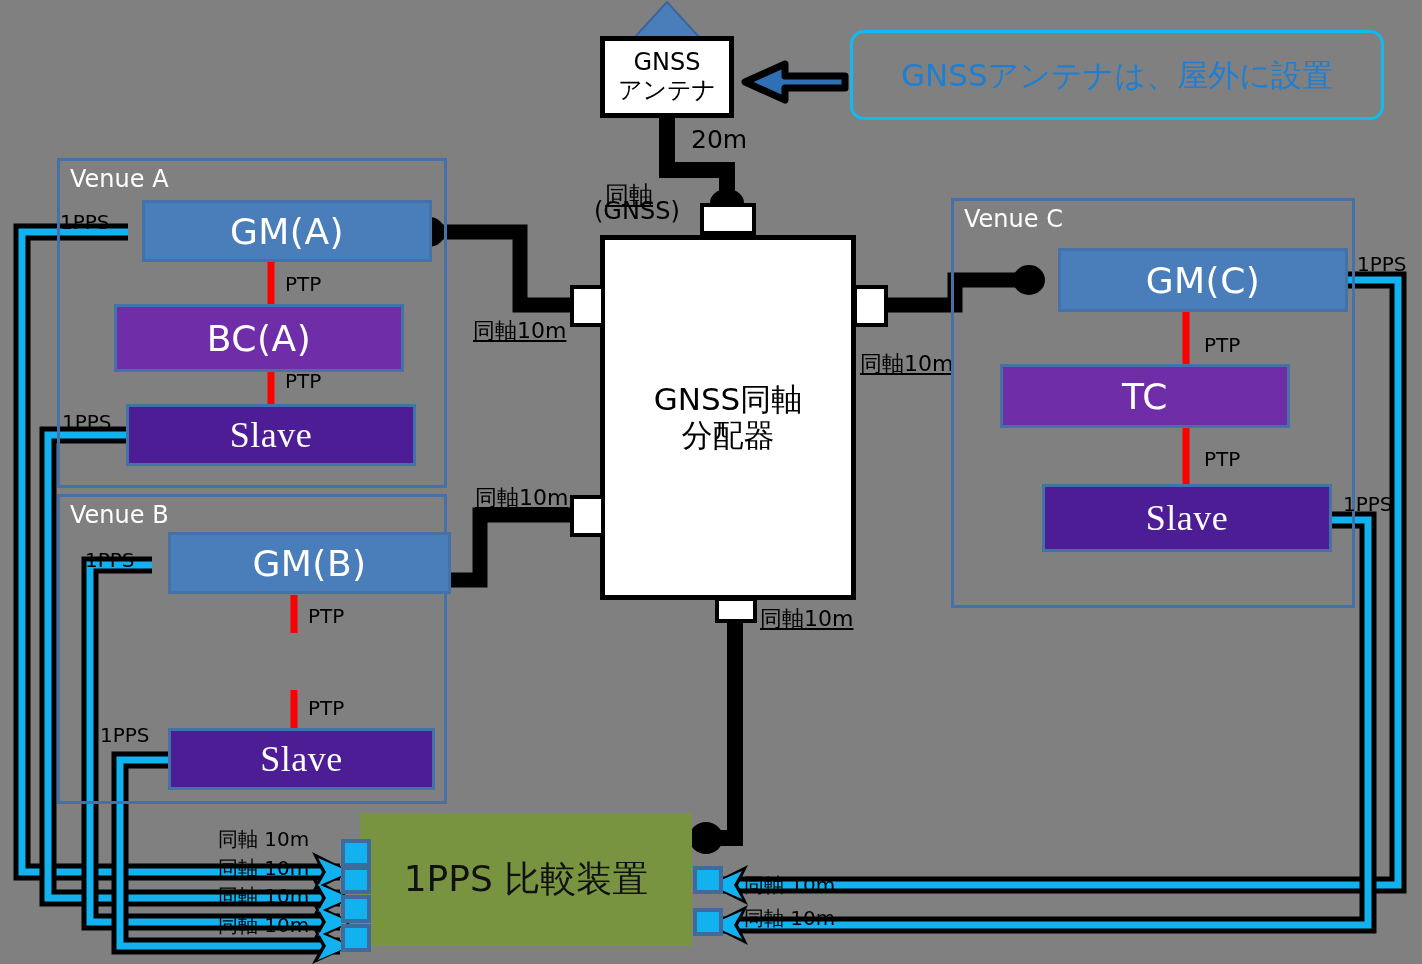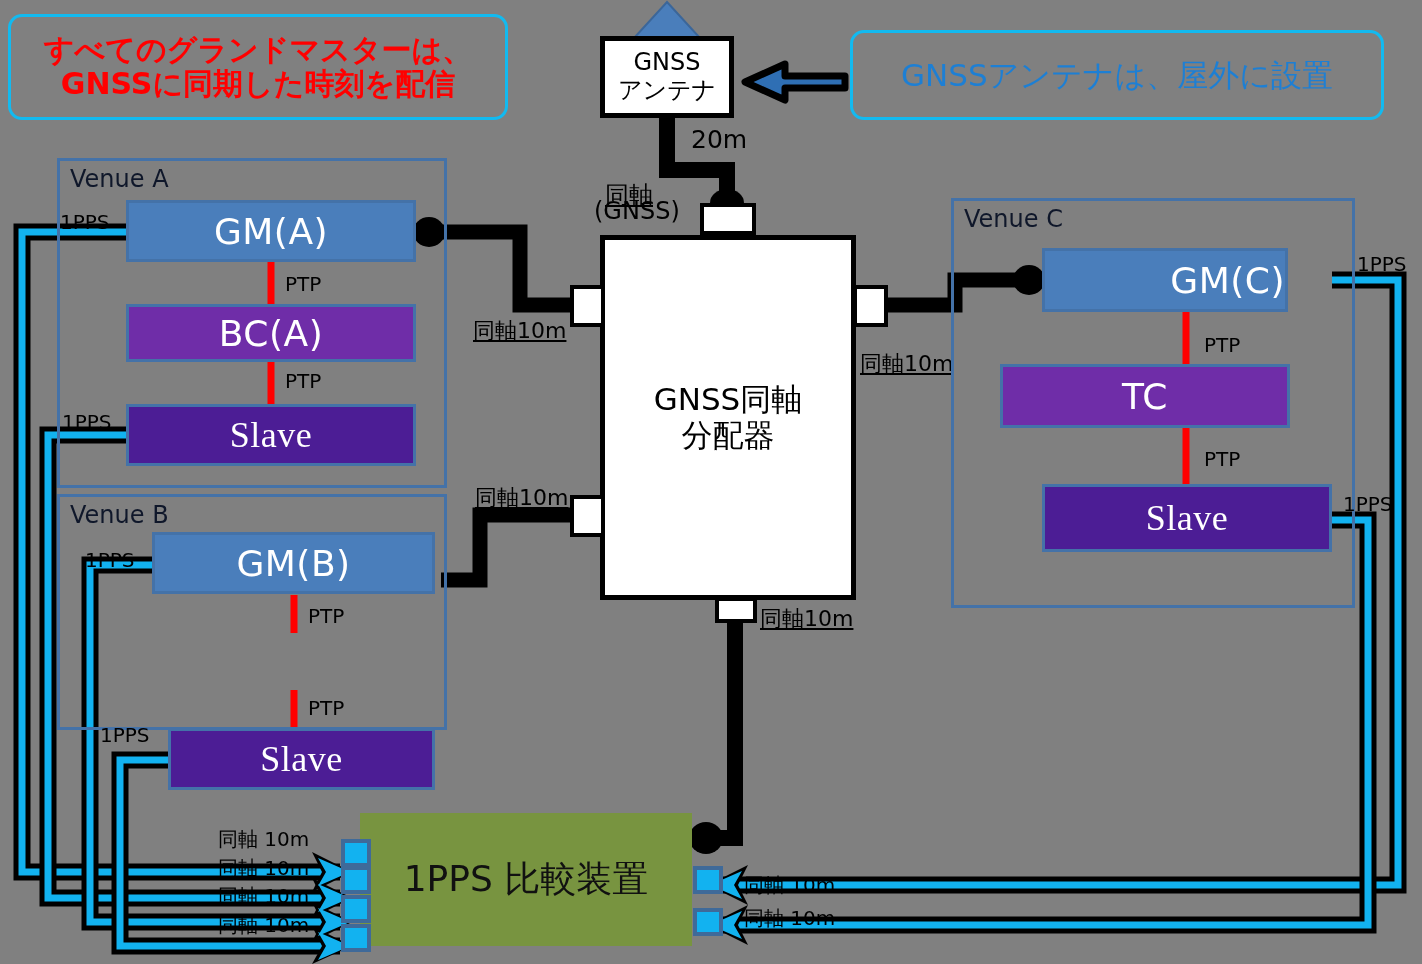--- a/index.html
+++ b/index.html
@@ -22,28 +22,28 @@
     text-align:center;line-height:1.12;
   }
   .callout-red{color:#ff0000;font-weight:bold;font-size:30px;letter-spacing:0px;}
   .callout-blue{color:#1d7fd4;font-weight:normal;font-size:31px;}
 
   
   .venue{
     border:3px solid #4472a8;background:transparent;
   }
   .venue-label{
-    position:absolute;color:#0f172a;font-size:24px;left:10px;top:4px;white-space:nowrap;
+    position:absolute;color:#ffffff;font-size:24px;left:10px;top:4px;white-space:nowrap;
   }
   .dev{
     border:3px solid #4472a8;
     display:flex;align-items:center;justify-content:center;
     color:#ffffff;font-size:36px;letter-spacing:.5px;
   }
-  .dev.gm{background:#4a7ebb;}
+  .dev.gm{background:#4a7ebb;margin-left:16px;}
   .dev.bc{background:#6f2da8;}
   .dev.sl{background:#4c1d95;font-family:Liberation Serif, serif;}
 
   .whitebox{
     background:#ffffff;border:5px solid #000000;
     display:flex;flex-direction:column;align-items:center;justify-content:center;
     color:#000;line-height:1.15;
   }
   .antenna-box{font-size:24px;}
   .splitter-box{font-size:31px;border-width:5px;}
@@ -156,24 +156,20 @@
       <polygon points="667,2 700,38 634,38" fill="#4a7ebb" stroke="#3b6699" stroke-width="2"></polygon>
     </g>
 
     <g>
       <path d="M845 76 L785 76 L785 64 L745 82 L785 100 L785 88 L845 88 Z" fill="#2f6fb4" stroke="#000" stroke-width="7" stroke-linejoin="round"></path>
     </g>
   </svg>
 
   <div id="nodes">
 
-    <div class="abs callout callout-red" style="left:8px;top:14px;width:500px;height:106px;padding:4px 10px;flex-direction:column;">
-      <div>すべてのグランドマスターは、</div>
-      <div>GNSSに同期した時刻を配信</div>
-    </div>
 
     <div class="abs callout callout-blue" style="left:850px;top:30px;width:534px;height:90px;padding:0 14px;">
       <span>GNSSアンテナは、屋外に設置</span>
     </div>
 
     <div class="abs whitebox antenna-box" style="left:600px;top:36px;width:134px;height:82px;">
       <div>GNSS</div>
       <div>アンテナ</div>
     </div>
     <div class="lbl lbl-20m" style="left:679px;top:125px;margin-left:12px;">20m</div>
@@ -194,49 +190,49 @@
     <div class="lbl lbl-md" style="left:475px;top:483px;">同軸10m</div>
     <div class="lbl lbl-md" style="left:860px;top:349px;">同軸10m</div>
     <div class="lbl lbl-md" style="left:760px;top:604px;">同軸10m</div>
 
     <div class="abs venue" style="left:57px;top:158px;width:390px;height:330px;">
       <div class="venue-label">Venue A</div>
     </div>
     <div class="abs dev gm" style="left:126px;top:200px;width:290px;height:62px;">
       <span>GM(A)</span>
     </div>
-    <div class="abs dev bc" style="left:126px;top:304px;width:290px;height:58px;">
+    <div class="abs dev bc" style="left:114px;top:304px;width:290px;height:68px;">
       <span>BC(A)</span>
     </div>
     <div class="abs dev sl" style="left:126px;top:404px;width:290px;height:62px;">
       <span>Slave</span>
     </div>
     <div class="lbl lbl-ptp" style="left:285px;top:272px;">PTP</div>
     <div class="lbl lbl-ptp" style="left:285px;top:369px;">PTP</div>
     <div class="lbl lbl-sm" style="left:60px;top:210px;">1PPS</div>
     <div class="lbl lbl-sm" style="left:62px;top:410px;">1PPS</div>
 
-    <div class="abs venue" style="left:57px;top:494px;width:390px;height:236px;">
+    <div class="abs venue" style="left:57px;top:494px;width:390px;height:310px;">
       <div class="venue-label">Venue B</div>
     </div>
     <div class="abs dev gm" style="left:152px;top:532px;width:283px;height:62px;">
       <span>GM(B)</span>
     </div>
     <div class="abs dev sl" style="left:168px;top:728px;width:267px;height:62px;">
       <span>Slave</span>
     </div>
     <div class="lbl lbl-ptp" style="left:308px;top:604px;">PTP</div>
     <div class="lbl lbl-ptp" style="left:308px;top:696px;">PTP</div>
     <div class="lbl lbl-sm" style="left:85px;top:548px;">1PPS</div>
     <div class="lbl lbl-sm" style="left:100px;top:723px;">1PPS</div>
 
     <div class="abs venue" style="left:951px;top:198px;width:404px;height:410px;">
       <div class="venue-label">Venue C</div>
     </div>
-    <div class="abs dev gm" style="left:1042px;top:248px;width:246px;height:64px;justify-content:flex-end;">
+    <div class="abs dev gm" style="left:1042px;top:248px;width:290px;height:64px;">
       <span>GM(C)</span>
     </div>
     <div class="abs dev bc" style="left:1000px;top:364px;width:290px;height:64px;">
       <span>TC</span>
     </div>
     <div class="abs dev sl" style="left:1042px;top:484px;width:290px;height:68px;">
       <span>Slave</span>
     </div>
     <div class="lbl lbl-ptp" style="left:1204px;top:333px;">PTP</div>
     <div class="lbl lbl-ptp" style="left:1204px;top:447px;">PTP</div>

